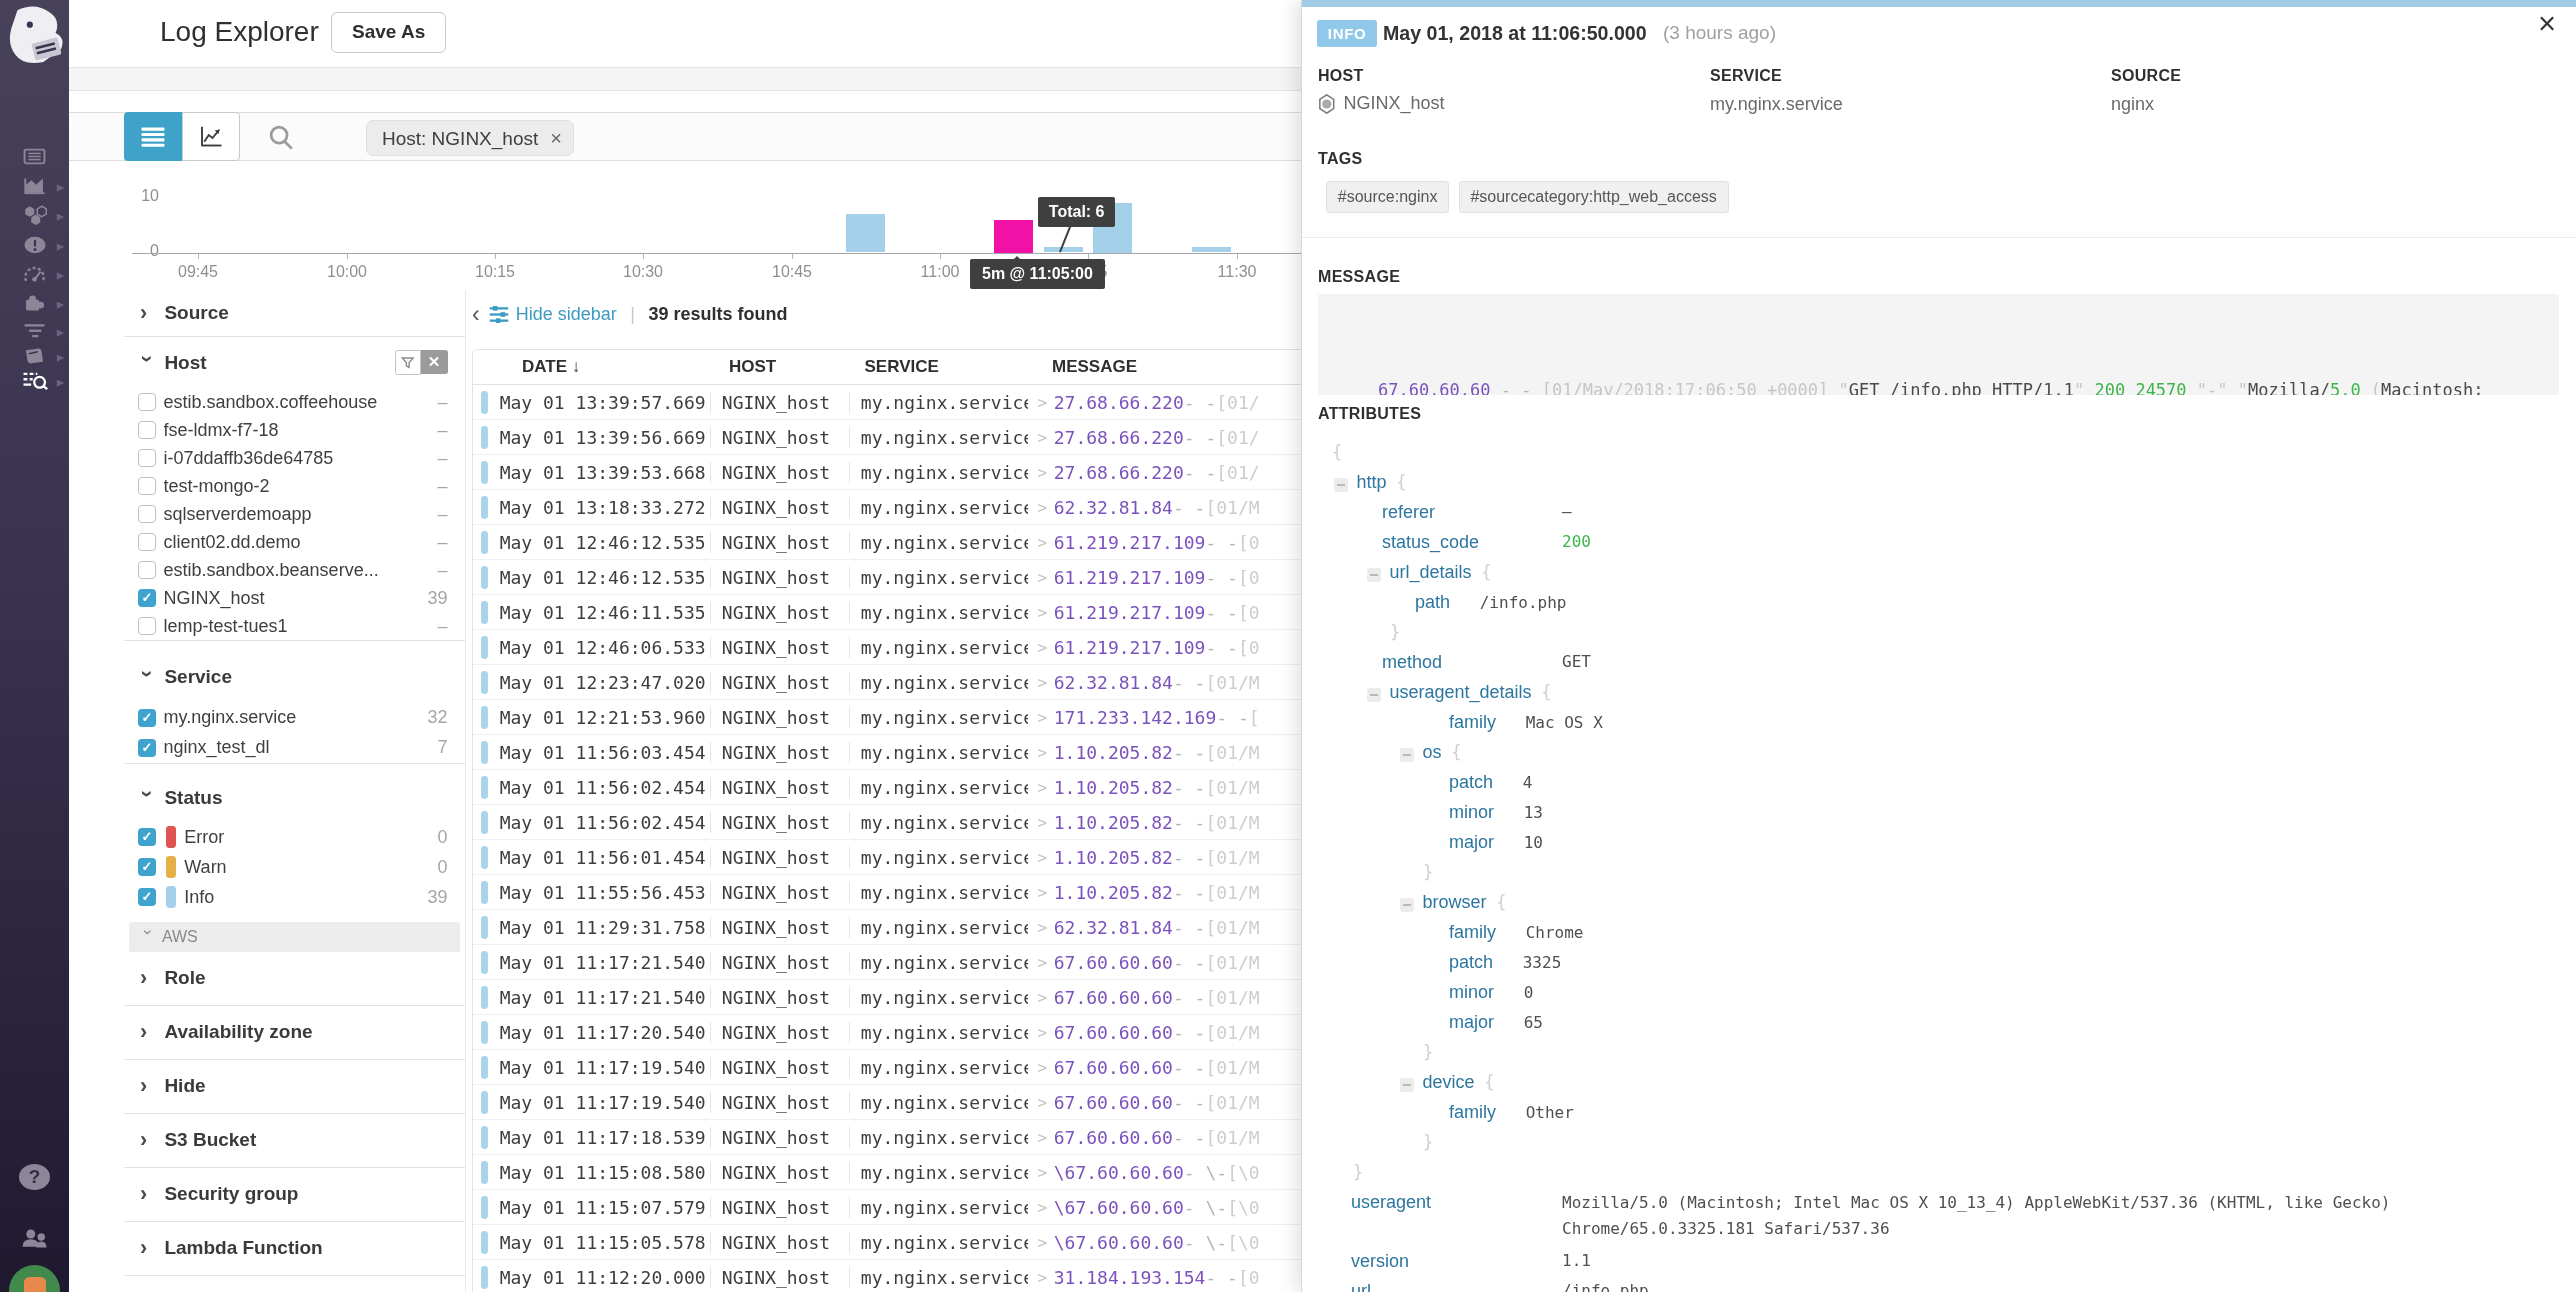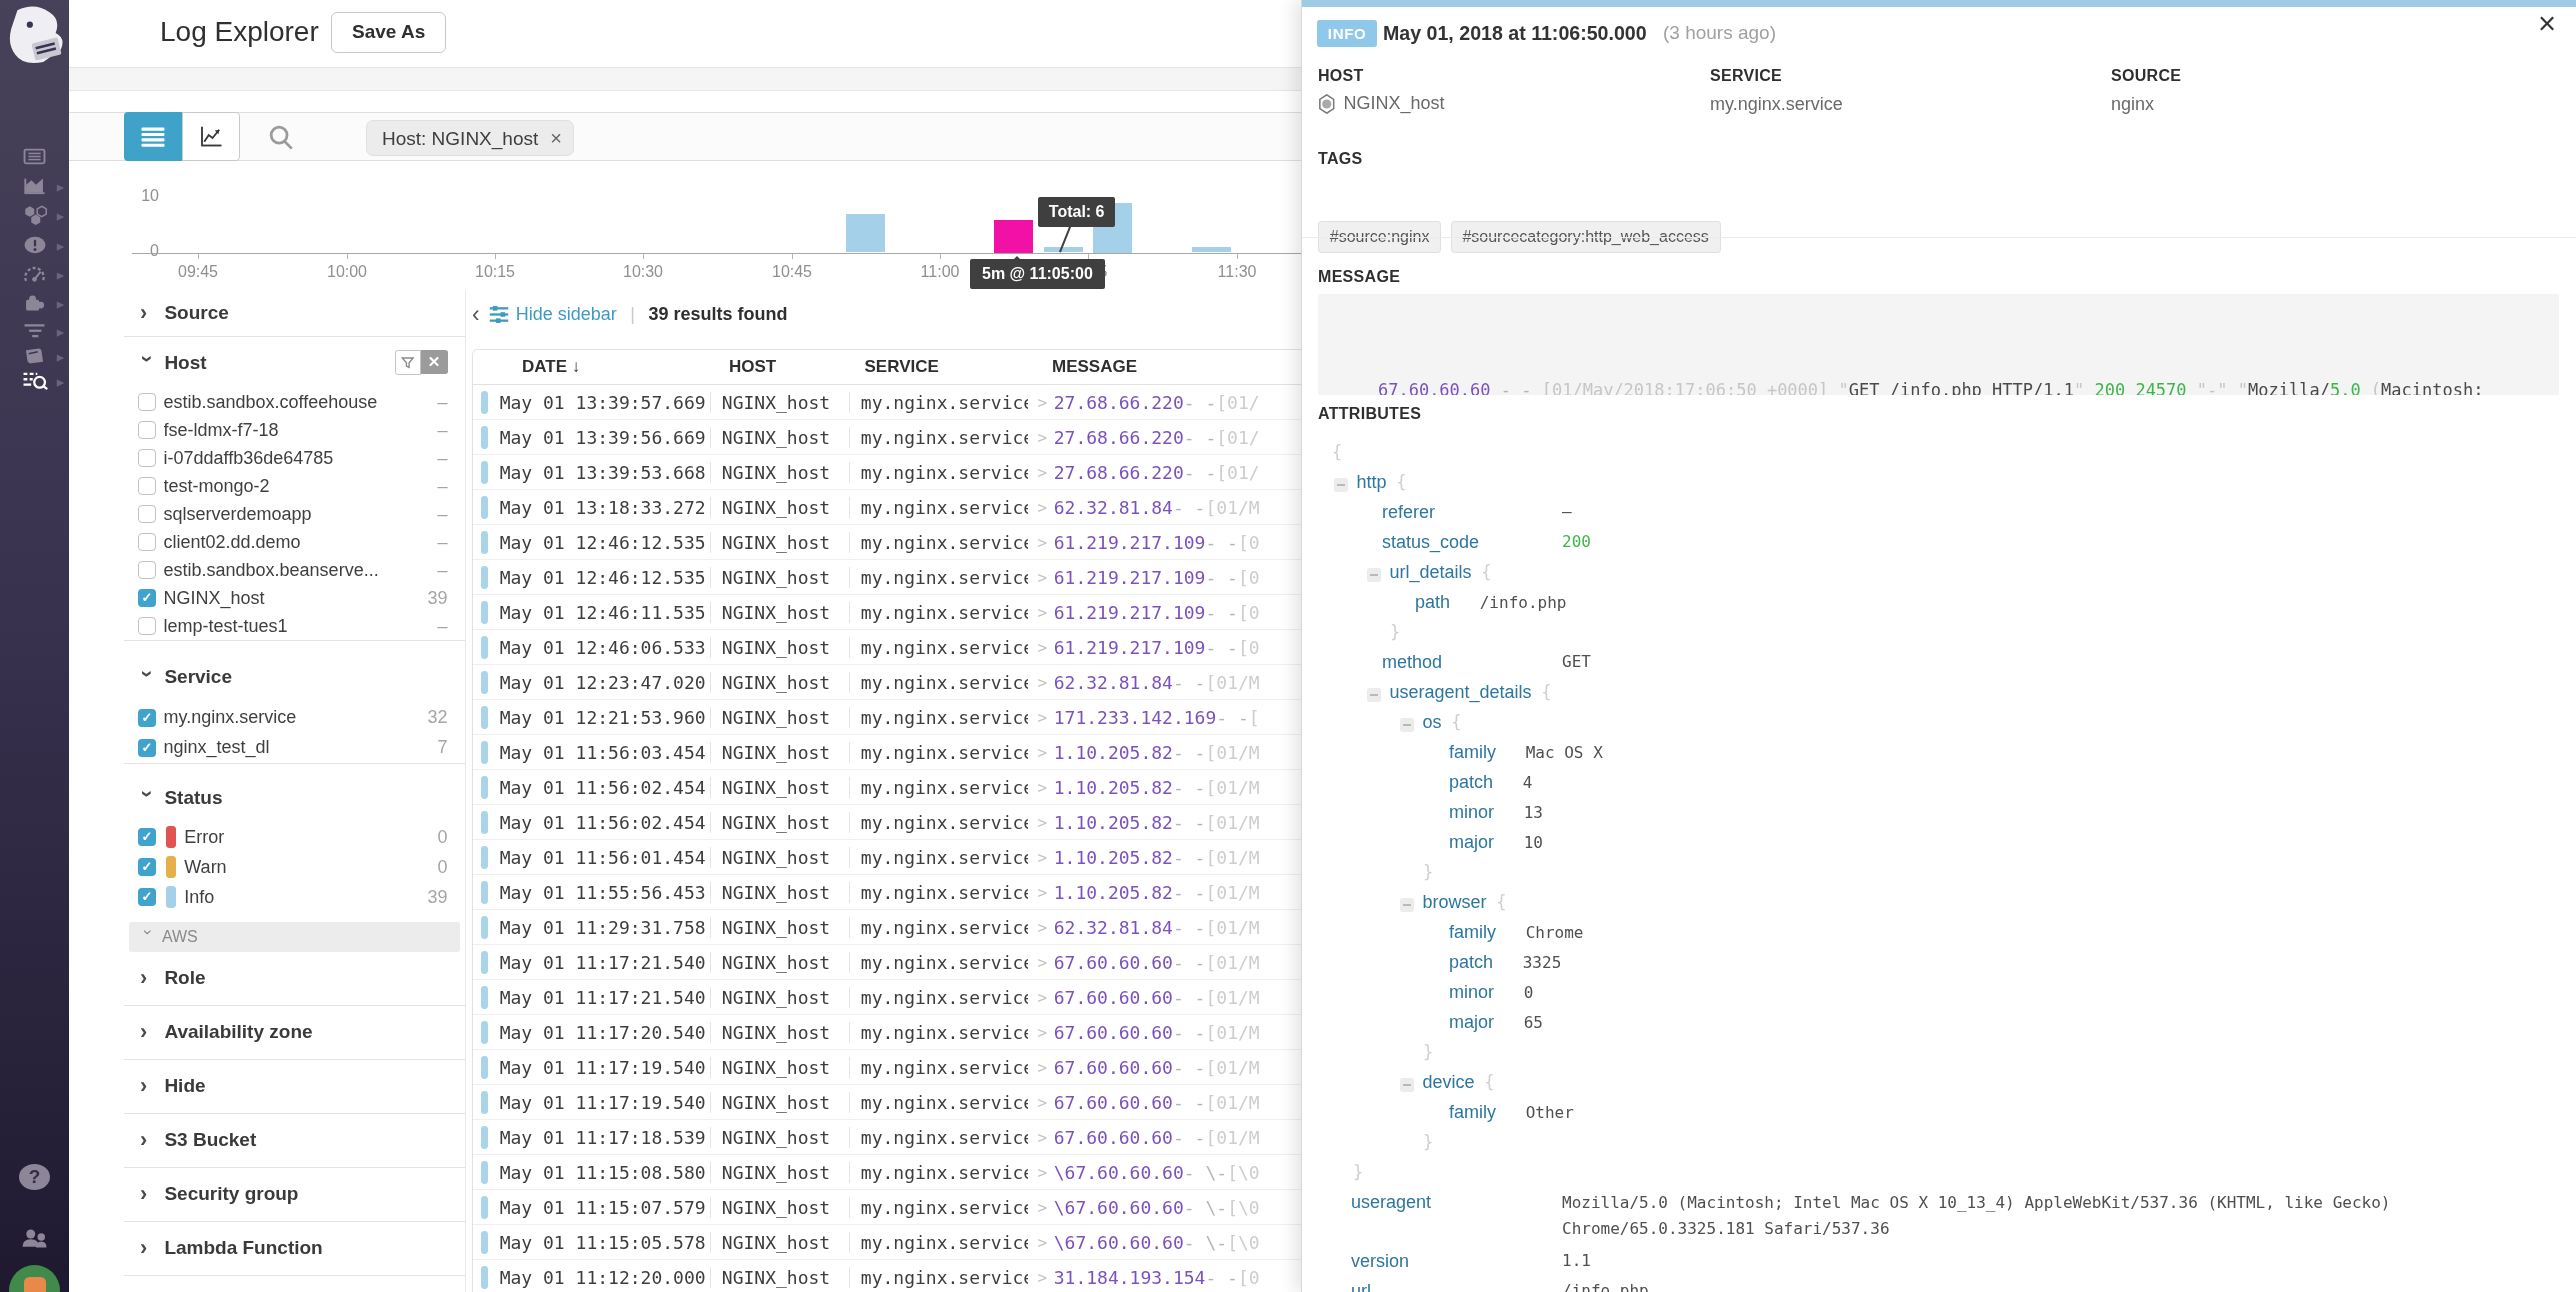--- a/index.html
+++ b/index.html
@@ -103,21 +103,21 @@
   
   #panel{position:absolute;left:1301px;top:0;right:0;bottom:0;background:#fff;z-index:10;box-shadow:-6.7px 0 16px rgba(0,0,0,.10);border-left:0.7px solid #d8d8d8;}
   #panel-topbar{position:absolute;left:0;top:0;right:0;height:6.7px;background:#9fcbe4;}
   #lvl-badge{position:absolute;left:15px;top:20px;height:27px;line-height:27px;padding:0 10.8px;background:#8fc8e8;color:#fff;font-weight:bold;font-size:15px;border-radius:2.7px;letter-spacing:0.7px;}
   #p-date{position:absolute;left:81px;top:21.6px;font-size:19.6px;font-weight:bold;color:#333;}
   #p-ago{position:absolute;left:361px;top:22px;font-size:19px;color:#a0a0a0;}
   #panel-close{position:absolute;right:20px;top:8px;font-size:31px;font-weight:300;color:#333;cursor:pointer;line-height:1;}
   .seclab{position:absolute;font-size:16px;font-weight:bold;color:#2f2f2f;letter-spacing:0.3px;}
   .colval{position:absolute;font-size:18px;color:#6a6a6a;display:flex;align-items:center;}
   .colval svg{margin-right:8px;}
-  #p-tagrow{position:absolute;left:16px;top:181px;display:flex;margin-top:40px;}
+  #p-tagrow{position:absolute;left:24px;top:181px;display:flex;}
   .tagchip{height:30px;line-height:30px;background:#f0f0f0;border:0.7px solid #e0e0e0;border-radius:3.4px;padding:0 10.8px;font-size:16px;color:#555;margin-right:9.4px;cursor:pointer;white-space:nowrap;}
   #p-hr{position:absolute;left:0;right:0;top:237px;border-top:0.7px solid #ebebeb;}
   #msgbox{position:absolute;left:16px;right:17.5px;top:294px;height:101px;background:#f4f4f4;border-radius:2px;padding:16px 19px;box-sizing:border-box;font-family:"DejaVu Sans Mono",monospace;font-size:17px;line-height:32px;white-space:pre-wrap;overflow:hidden;}
   .m-purple{color:#7b52bd;} .m-gray{color:#b5b5b5;} .m-light{color:#c6c6c6;} .m-dark{color:#4a4a4a;} .m-green{color:#3eb54b;}
   #attrrows{position:absolute;left:0;right:6.7px;top:437px;bottom:0;overflow:hidden;}
   .arow{height:30px;line-height:30px;position:relative;box-sizing:border-box;white-space:nowrap;}
   .arow.tall{height:59px;}
   .abox{display:inline-block;width:13.5px;height:13.5px;background:#ececec;border-radius:2.7px;margin-right:6px;position:relative;vertical-align:middle;cursor:pointer;}
   .abox:after{content:"";position:absolute;left:2.7px;right:2.7px;top:6px;height:1.3px;background:#b9b9b9;}
   .akey{color:#2d769f;font-size:18px;margin-right:6.7px;}
@@ -937,34 +937,34 @@
           <span class="akey">method</span>
           <span class="abrace"></span>
           <span class="av col">GET</span>
         </div>
         <div class="arow" style="padding-left: 65px;">
           <span class="abox"></span>
           <span class="akey">useragent_details</span>
           <span class="abrace">{</span>
           <span class="av"></span>
         </div>
+        <div class="arow" style="padding-left: 147px;">
+          
+          <span class="akey">family</span>
+          <span class="abrace"></span>
+          <span class="av inline">Mac OS X</span>
+        </div>
         <div class="arow" style="padding-left: 98px;">
           <span class="abox"></span>
           <span class="akey">os</span>
           <span class="abrace">{</span>
           <span class="av"></span>
         </div>
         <div class="arow" style="padding-left: 147px;">
           
-          <span class="akey">family</span>
-          <span class="abrace"></span>
-          <span class="av inline">Mac OS X</span>
-        </div>
-        <div class="arow" style="padding-left: 147px;">
-          
           <span class="akey">patch</span>
           <span class="abrace"></span>
           <span class="av inline">4</span>
         </div>
         <div class="arow" style="padding-left: 147px;">
           
           <span class="akey">minor</span>
           <span class="abrace"></span>
           <span class="av inline">13</span>
         </div>

